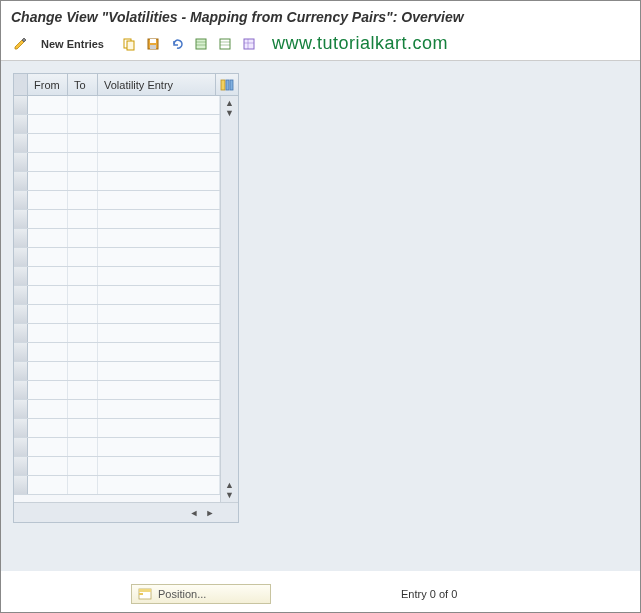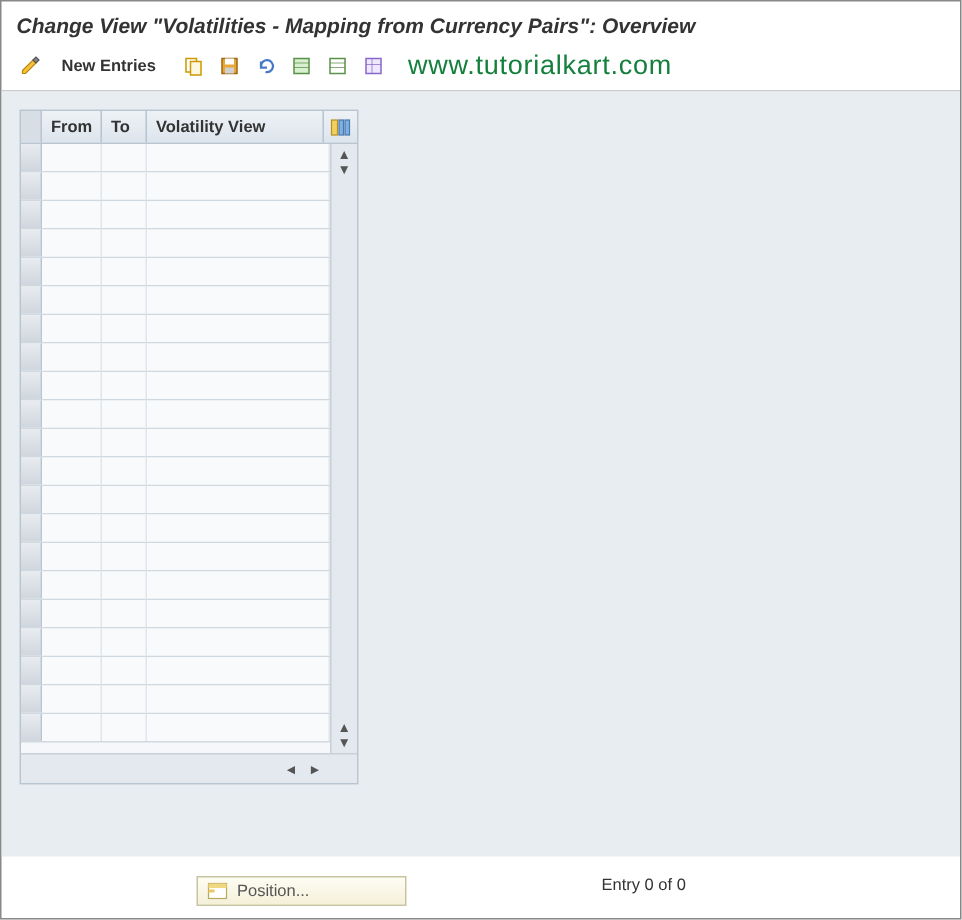--- a/index.html
+++ b/index.html
@@ -78,21 +78,20 @@
       background: #d8dee6;
     }
     .th {
       border-right: 1px solid #b8c4d0;
       padding: 3px 6px;
       font-size: 11px;
       color: #333;
       background: linear-gradient(#eef2f6,#dce4ec);
       display: flex;
       align-items: center;
-      font-weight: bold;
     }
     .th-from { width: 40px; }
     .th-to { width: 30px; }
     .th-vol { width: 100px; flex: 1; }
     .th-config {
       width: 22px;
       background: linear-gradient(#eef2f6,#dce4ec);
       display: flex;
       align-items: center;
       justify-content: center;
@@ -156,20 +155,21 @@
       cursor: pointer;
       width: 12px;
       text-align: center;
     }
     .bottom-bar {
       position: absolute;
       bottom: 8px;
       left: 0;
       right: 0;
       display: flex;
+      align-items: center;
       padding: 0 20px;
     }
     .position-btn {
       margin-left: 110px;
       background: linear-gradient(#fefdf4,#f4f0d8);
       border: 1px solid #c8c4a0;
       padding: 3px 10px 3px 6px;
       font-size: 11px;
       color: #555;
       cursor: pointer;
@@ -245,21 +245,21 @@
   </span>
   <span class="watermark">www.tutorialkart.com</span>
 </div>
 
 <div class="content-area">
   <div class="table-container">
     <div class="table-header">
       <div class="row-marker-col"></div>
       <div class="th th-from">From</div>
       <div class="th th-to">To</div>
-      <div class="th th-vol">Volatility View</div>
+      <div class="th th-vol">Volatility Entry</div>
       <div class="th-config">
         <svg width="14" height="12" viewBox="0 0 14 12">
             <rect x="1" y="1" width="4" height="10" fill="#f0d060" stroke="#b89020" stroke-width="0.8"></rect>
             <rect x="6" y="1" width="3" height="10" fill="#80b0e0" stroke="#4878b0" stroke-width="0.8"></rect>
             <rect x="10" y="1" width="3" height="10" fill="#80b0e0" stroke="#4878b0" stroke-width="0.8"></rect>
           </svg>
       </div>
     </div>
     <div class="table-body">
       <div class="rows-area">

